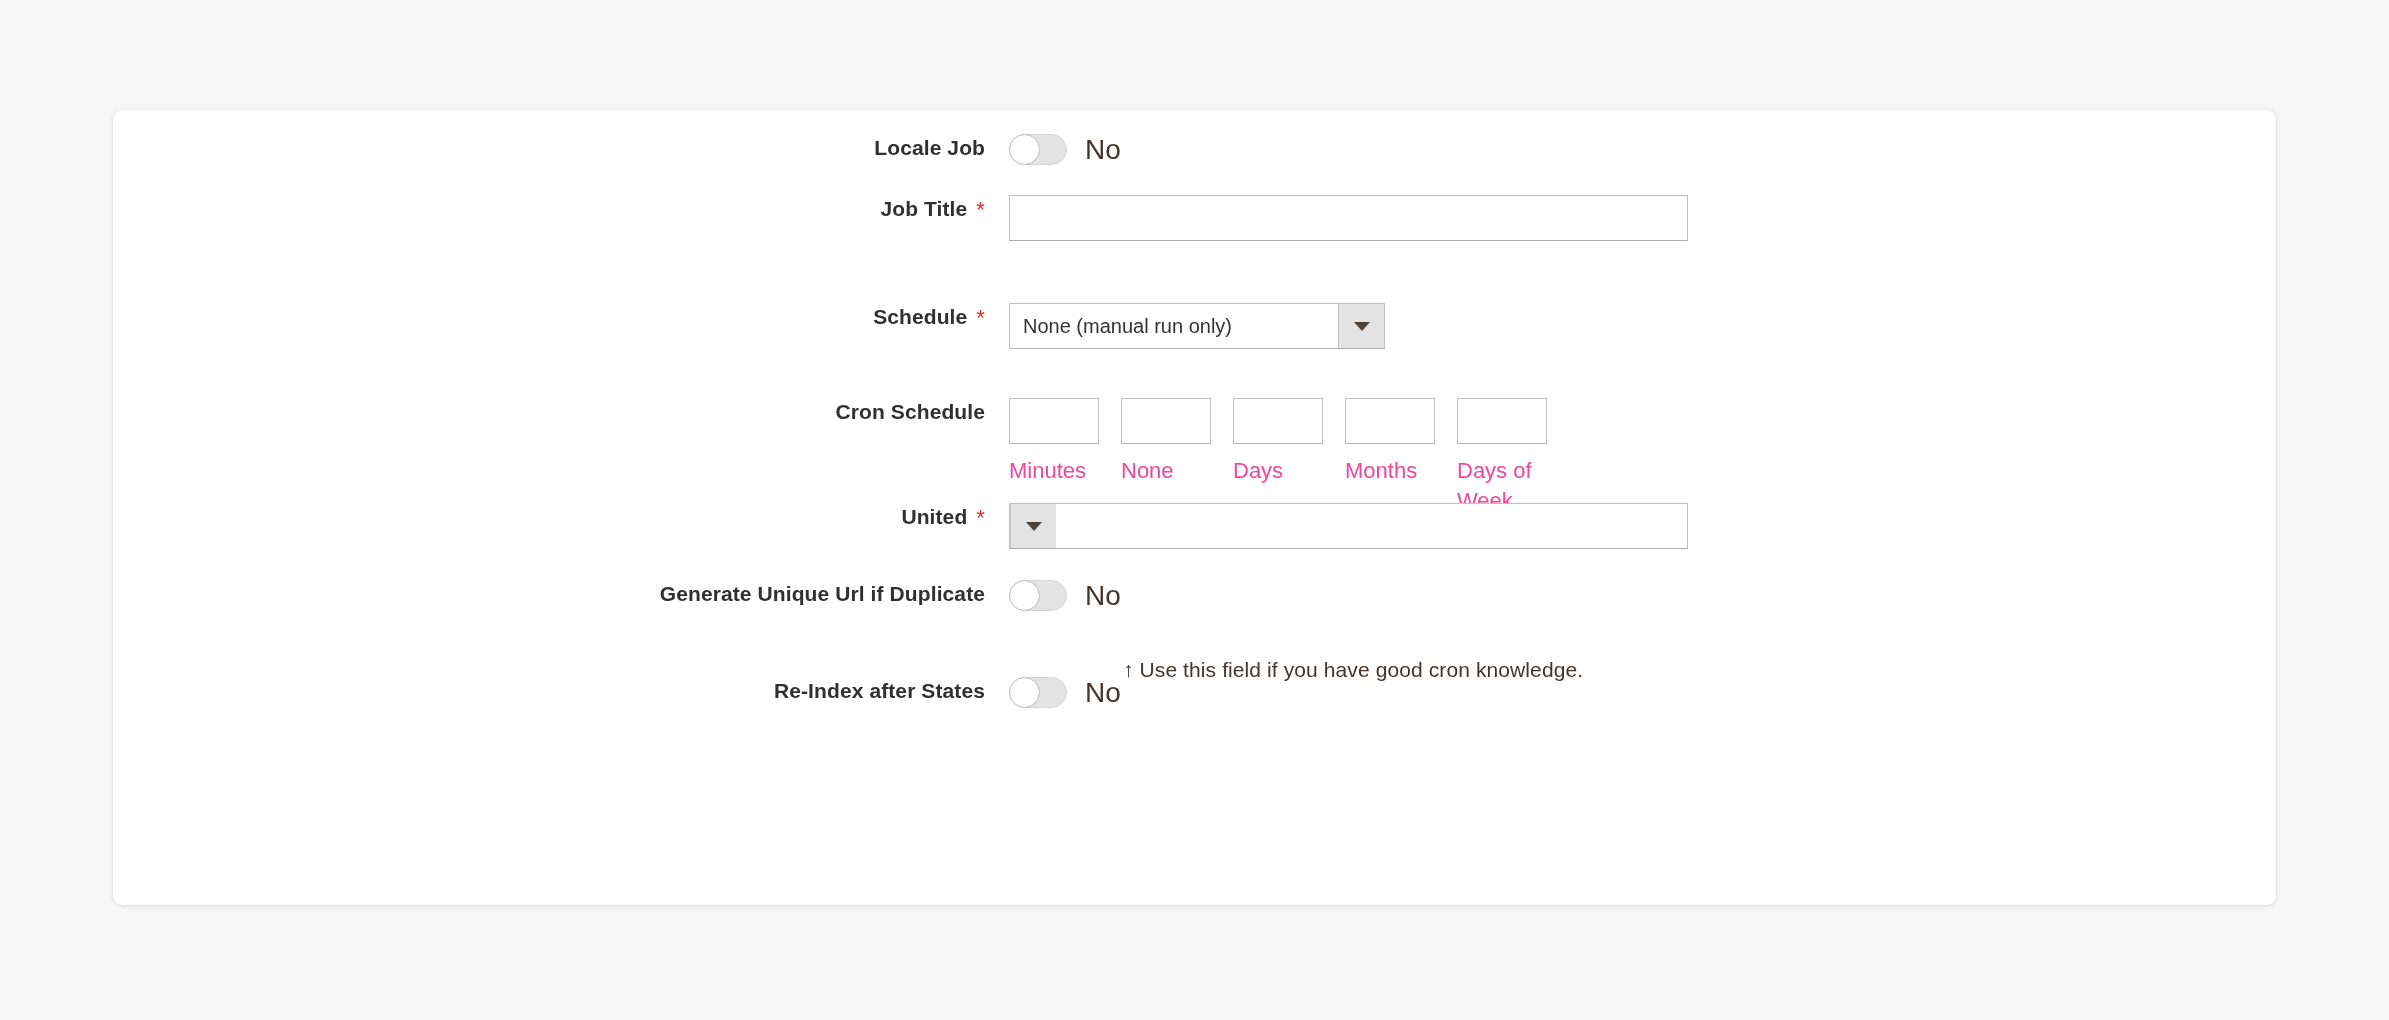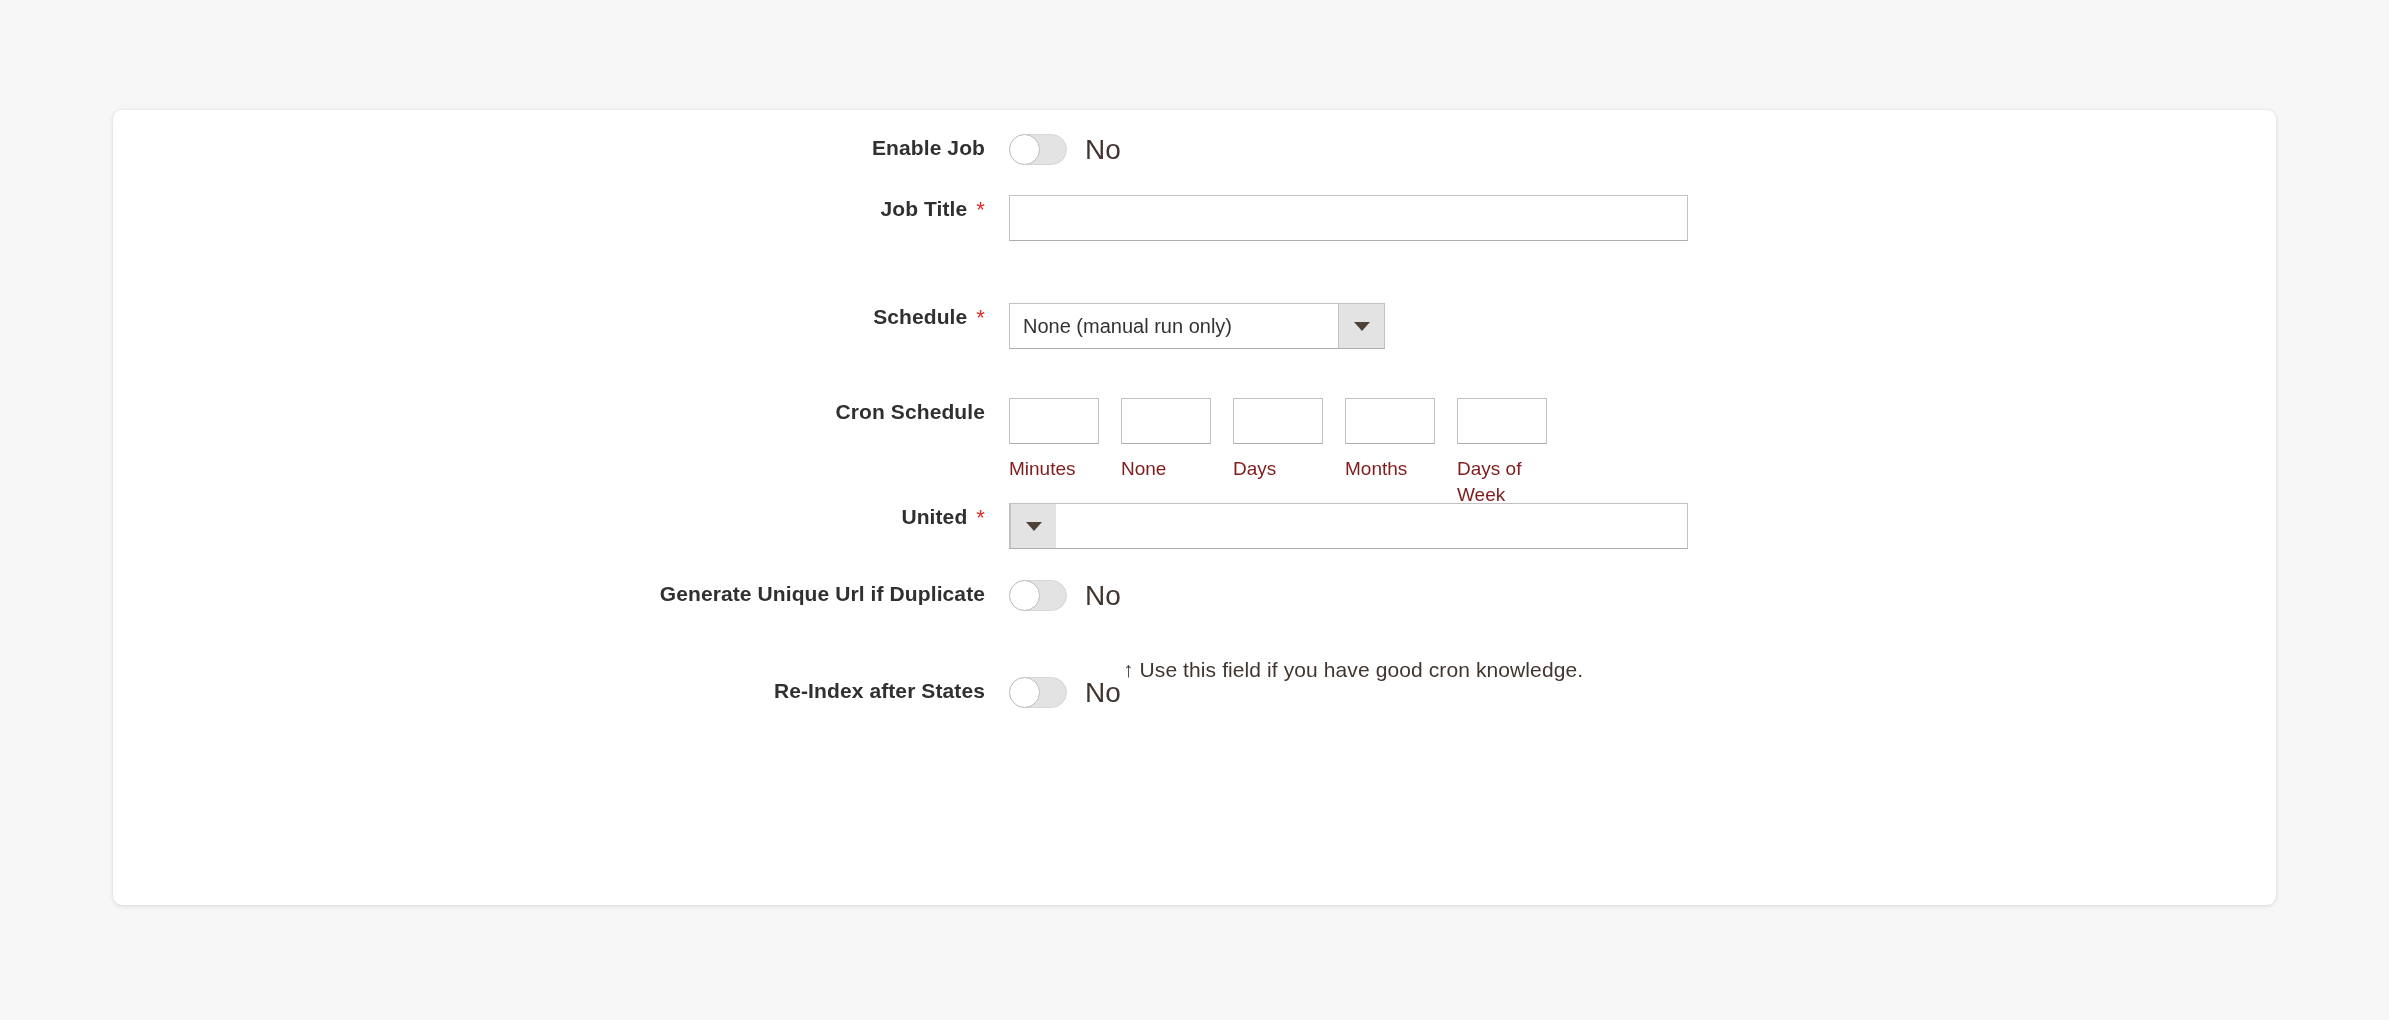--- a/index.html
+++ b/index.html
@@ -167,22 +167,22 @@
     font-size: 20px;
     color: #333;
     padding: 0 8px;
     font-family: "Liberation Sans", sans-serif;
     outline: none;
     border-radius: 0;
     display: block;
   }
   .cron-cap {
     margin-top: 12px;
-    font-size: 19px;
-    color: #7f1d1d;
+    font-size: 22px;
+    color: #ec4899;
     line-height: 1.36;
     width: 95px;
   }
 
   .cron-hint {
     position: absolute;
     left: 1010px;
     top: 548px;
     font-size: 21px;
     color: #41362f;
@@ -192,21 +192,21 @@
 </style>
 </head>
 <body>
 
 <div class="page">
   <div class="panel">
     <div class="form">
 
       <div class="row" style="top:24px;">
         <div class="label-col">
-          <span>Enable Job</span>
+          <span>Locale Job</span>
         </div>
         <div class="field-col">
           <div class="toggle">
             <div class="knob"></div>
           </div>
           <span class="toggle-text">No</span>
         </div>
       </div>
 
       <div class="row" style="top:85px;">

